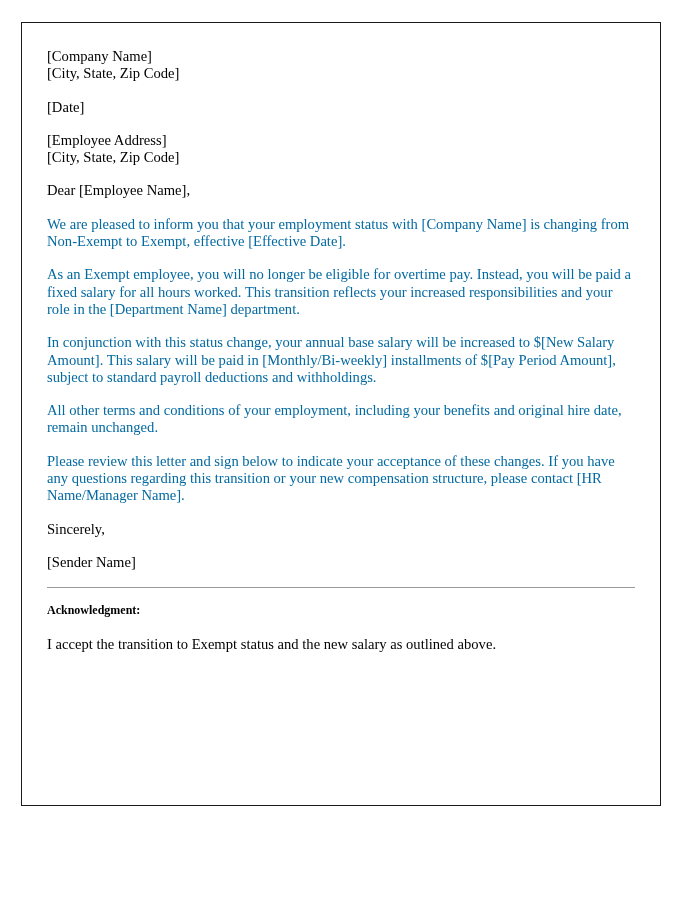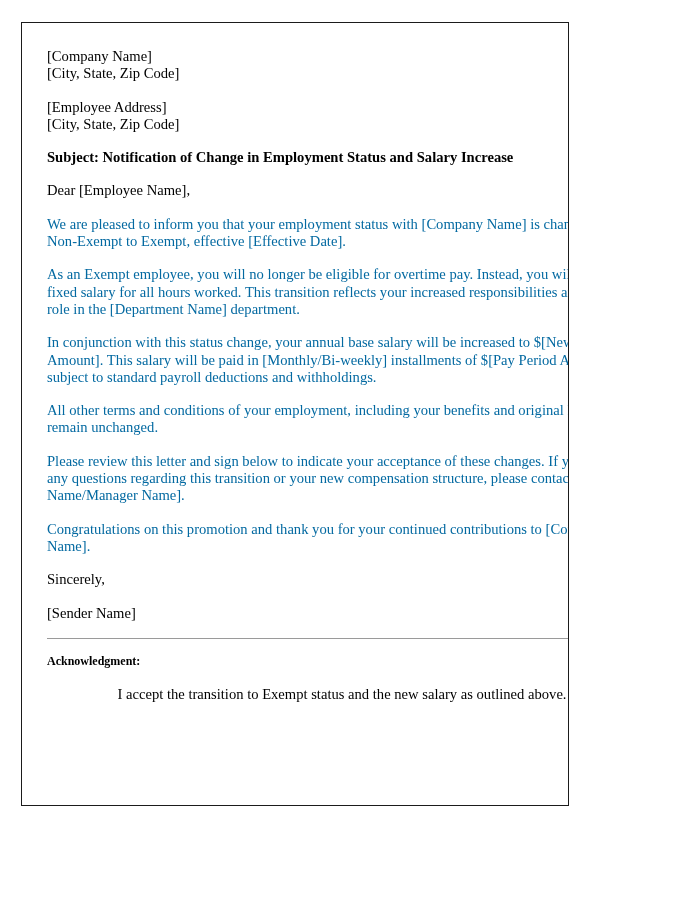--- a/index.html
+++ b/index.html
@@ -11,21 +11,21 @@
     width: 700px;
     height: 900px;
     overflow: hidden;
     font-family: "Liberation Serif", "DejaVu Serif", serif;
   }
 
   #page {
     position: absolute;
     left: 21px;
     top: 22px;
-    width: 548px;
+    width: 640px;
     height: 784px;
     border: 1px solid #1b1b1b;
     box-sizing: border-box;
     background: #ffffff;
     overflow: hidden;
   }
 
   #letter {
     position: absolute;
     left: 25px;
@@ -83,50 +83,48 @@
     line-height: 17.3px;
     margin: 0 0 16px 0;
     color: #000000;
   }
 
   .ack-body {
     font-size: 14.6px;
     line-height: 17.3px;
     margin: 0;
     color: #000000;
-    text-align: center;
   }
 </style>
 </head>
 <body>
 
 <div id="page">
   <div id="letter">
 
     <div class="block">
       <span class="addr-line">[Company Name]</span>
       <span class="addr-line">[City, State, Zip Code]</span>
     </div>
 
+    <div class="block">[Date]</div>
 
     <div class="block">
       <span class="addr-line">[Employee Address]</span>
       <span class="addr-line">[City, State, Zip Code]</span>
     </div>
 
-    <div class="subject">Subject: Notification of Change in Employment Status and Salary Increase</div>
 
     <div class="block">Dear [Employee Name],</div>
 
     <p class="para">We are pleased to inform you that your employment status with [Company Name] is changing from Non-Exempt to Exempt, effective [Effective Date].</p>
     <p class="para">As an Exempt employee, you will no longer be eligible for overtime pay. Instead, you will be paid a fixed salary for all hours worked. This transition reflects your increased responsibilities and your role in the [Department Name] department.</p>
     <p class="para">In conjunction with this status change, your annual base salary will be increased to $[New Salary Amount]. This salary will be paid in [Monthly/Bi-weekly] installments of $[Pay Period Amount], subject to standard payroll deductions and withholdings.</p>
     <p class="para">All other terms and conditions of your employment, including your benefits and original hire date, remain unchanged.</p>
     <p class="para">Please review this letter and sign below to indicate your acceptance of these changes. If you have any questions regarding this transition or your new compensation structure, please contact [HR Name/Manager Name].</p>
-    <p class="para">Congratulations on this promotion and thank you for your continued contributions to [Company Name].</p>
 
     <div class="block">Sincerely,</div>
 
     <div class="block">
       <span class="sig-line">[Sender Name]</span>
     </div>
 
     <hr class="divider">
 
     <div class="ack-heading">Acknowledgment:</div>

